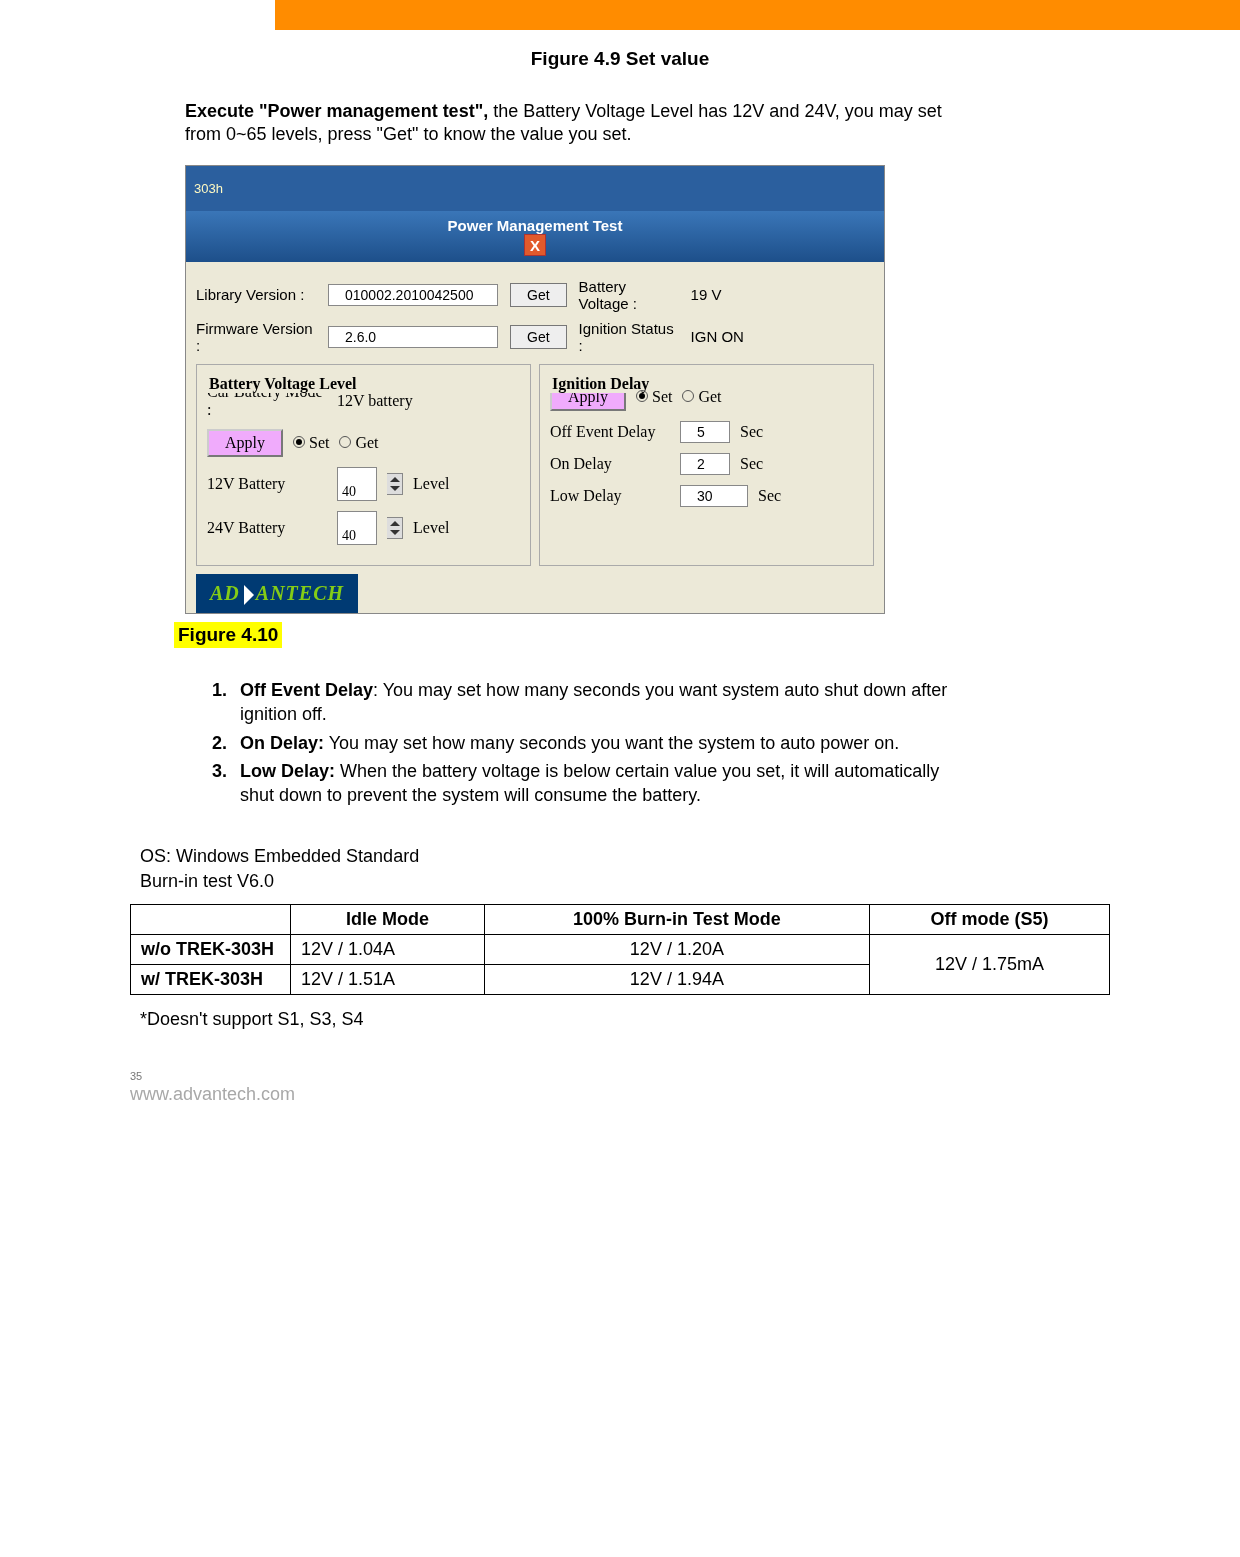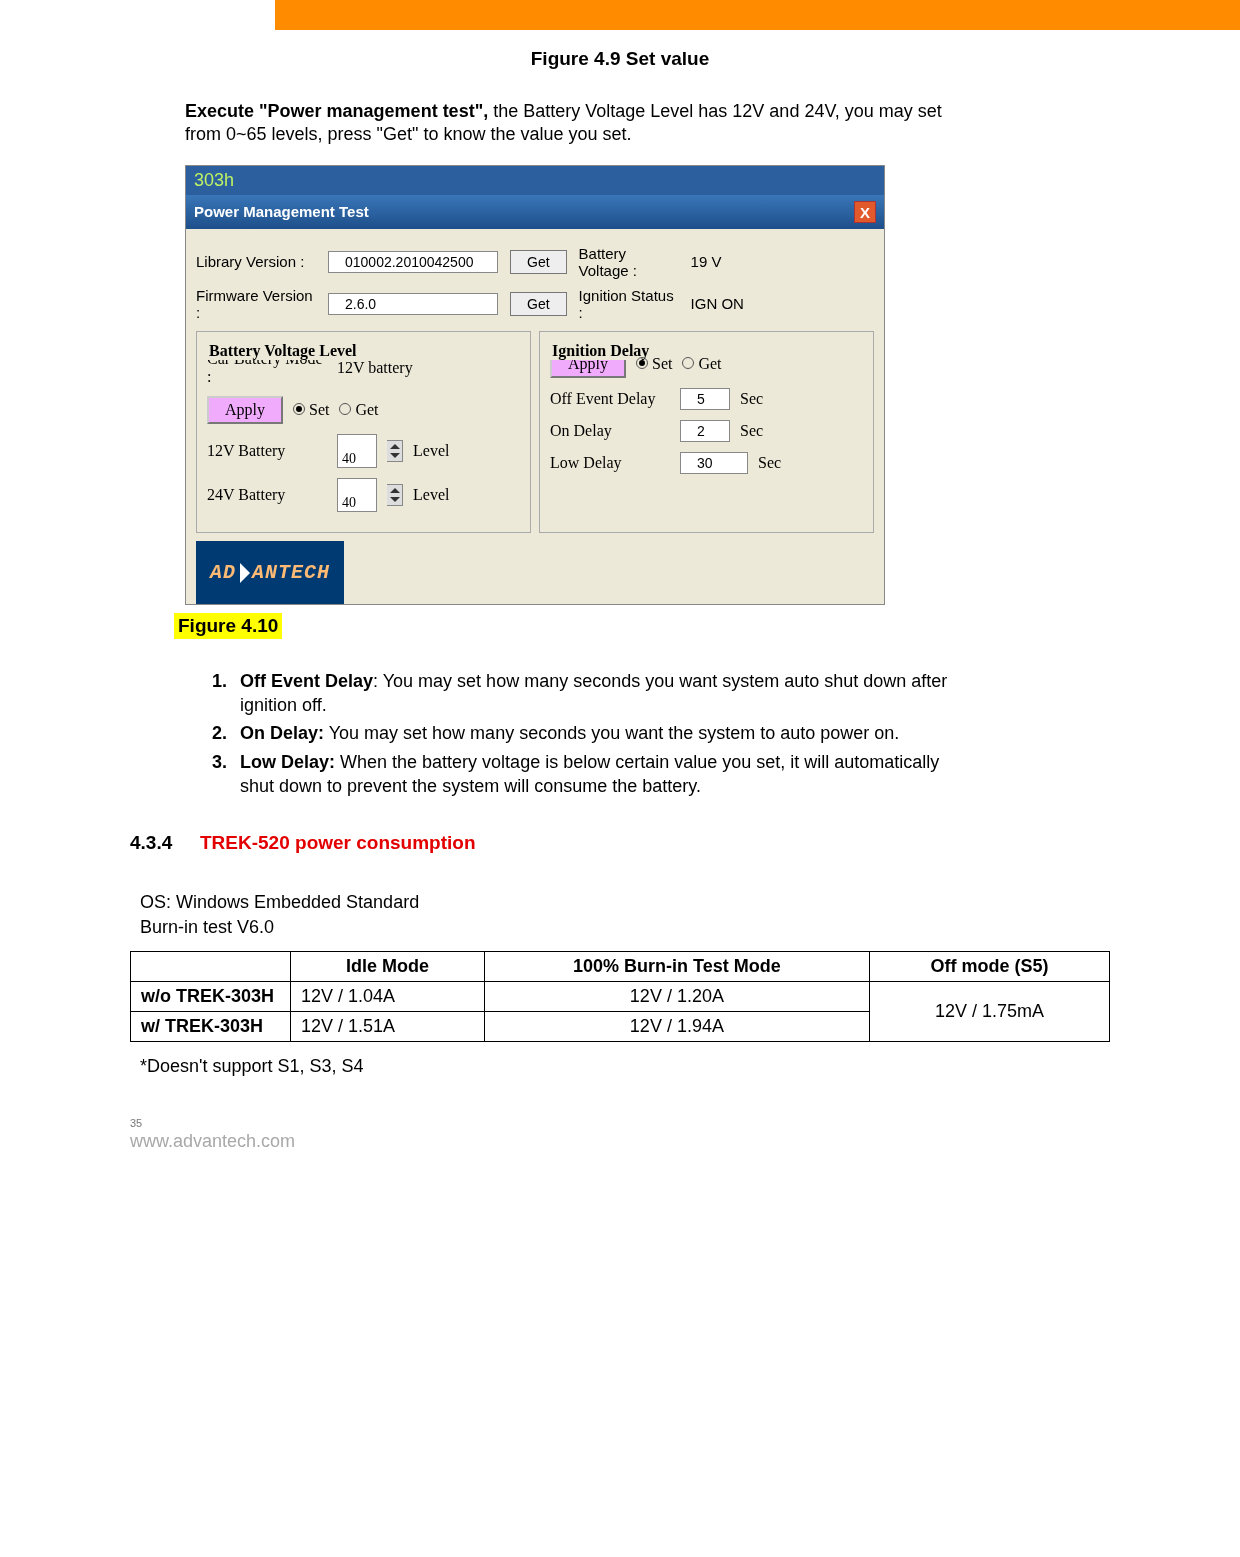--- a/index.html
+++ b/index.html
@@ -39,32 +39,33 @@
   .screenshot {
     margin: 18px 0 0 55px;
     width: 700px;
     border: 1px solid #888;
     font-family: Tahoma, Geneva, sans-serif;
     font-size: 15px;
     color: #000;
   }
   .ss-titlebar {
     background: #2b5f9e;
-    color: #bef264;
-    padding: 4px 8px;
-    font-size: 18px;
+    color: #fef9c3;
+    padding: 15px 8px;
+    font-size: 13px;
   }
   .ss-header {
     background: linear-gradient(#3a76b8, #1d4f8a);
     color: #fff;
-    padding: 6px 8px;
+    padding: 6px 20px;
     font-weight: bold;
     display: flex;
     justify-content: space-between;
     align-items: center;
+    flex-direction: column;
   }
   .ss-close {
     width: 22px; height: 22px;
     background: #e25a2c;
     color: #fff;
     text-align: center;
     line-height: 22px;
     border: 1px solid #a33;
     font-weight: bold;
   }
@@ -127,22 +128,22 @@
   }
   .spin-arrows::before, .spin-arrows::after {
     content:""; position:absolute; left:3px; width:0; height:0;
     border-left:5px solid transparent; border-right:5px solid transparent;
   }
   .spin-arrows::before { top:3px; border-bottom:5px solid #333; }
   .spin-arrows::after { bottom:3px; border-top:5px solid #333; }
   .radio { width:12px; height:12px; border:1px solid #555; border-radius:50%; display:inline-block; margin-right:4px; position:relative;}
   .radio.checked::after { content:""; position:absolute; width:6px; height:6px; background:#000; border-radius:50%; top:2px; left:2px;}
   .ss-logo {
-    background:#003a73; color:#fdba74; font-weight:bold; font-style:italic;
-    padding: 20px 14px; margin-top:8px; font-family: Liberation Mono, monospace;
+    background:#003a73; color:#84cc16; font-weight:bold; font-style:italic;
+    padding: 8px 14px; margin-top:8px; font-family: Liberation Serif, serif;
     letter-spacing:1px; font-size:20px;
     display:inline-block;
   }
   .ss-logo-tri {
     display:inline-block; width:0; height:0;
     border-left:10px solid #fff; border-top:10px solid transparent; border-bottom:10px solid transparent;
     margin: 0 2px 0 4px; vertical-align: middle;
   }
   .fig-410 {
     background: #ffff00;
@@ -286,24 +287,20 @@
     <div class="item">
       <span class="num">2.</span>
       <span><span class="bold">On Delay:</span><span> You may set how many seconds you want the system to auto power on.</span></span>
     </div>
     <div class="item">
       <span class="num">3.</span>
       <span><span class="bold">Low Delay:</span><span> When the battery voltage is below certain value you set, it will automatically shut down to prevent the system will consume the battery.</span></span>
     </div>
   </div>
 
-  <div class="sec-434">
-    <span class="num">4.3.4</span>
-    <span class="title">TREK-520 power consumption</span>
-  </div>
 
   <div class="std-line">
     <div>OS: Windows Embedded Standard</div>
     <div>Burn-in test V6.0</div>
   </div>
 
   <table class="power">
     <tbody>
         <tr>
       <th style="width:160px"></th>

